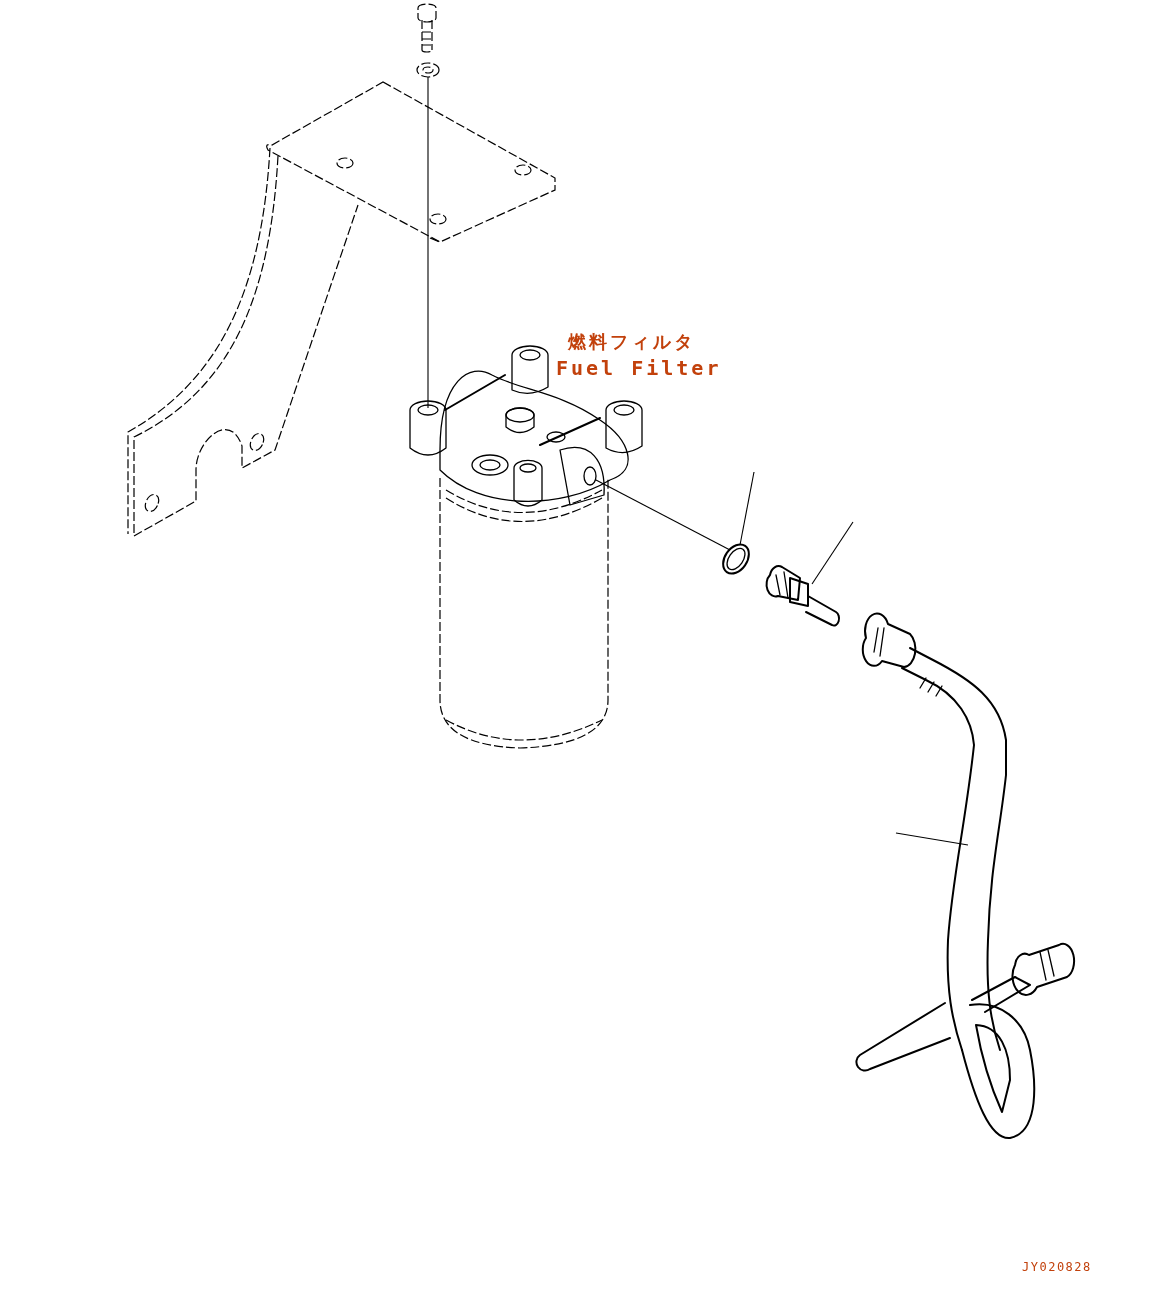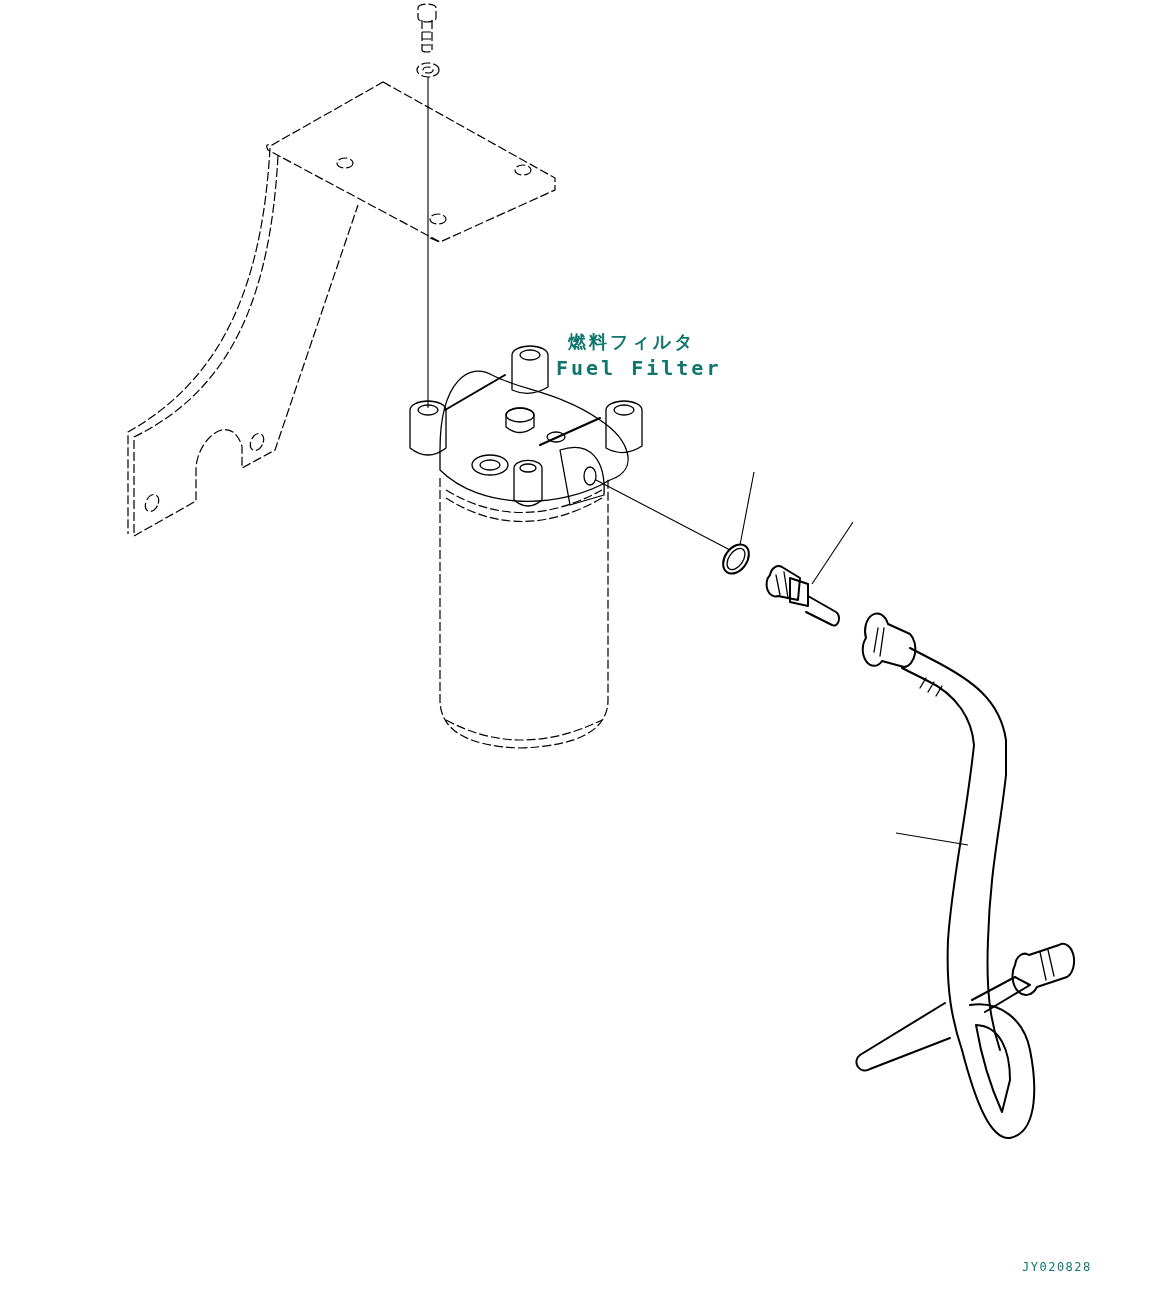--- a/index.html
+++ b/index.html
@@ -2,21 +2,21 @@
 <html><head>
 <meta charset="utf-8">
 <style>
   html,body{margin:0;padding:0;background:#ffffff;}
   body{width:1163px;height:1303px;position:relative;overflow:hidden;font-family:"DejaVu Sans Mono","Liberation Mono",monospace;}
   svg{position:absolute;left:0;top:0;}
   .ln{fill:none;stroke:#000;stroke-width:1.3;stroke-linejoin:round;stroke-linecap:round;}
   .th{fill:none;stroke:#000;stroke-width:2;stroke-linejoin:round;stroke-linecap:round;}
   .ds{fill:none;stroke:#000;stroke-width:1.2;stroke-dasharray:9 3;}
   .lead{fill:none;stroke:#000;stroke-width:1.1;}
-  .label{position:absolute;color:#0f766e;font-size:19px;letter-spacing:2px;line-height:22px;white-space:nowrap;}
+  .label{position:absolute;color:#c2410c;font-size:19px;letter-spacing:2px;line-height:22px;white-space:nowrap;}
   #label-jp{left:568px;top:331px;font-weight:bold;font-size:18px;letter-spacing:3px;}
   #label-en{left:556px;top:357px;font-size:20px;letter-spacing:3px;font-weight:bold;}
   #drawing-no{left:1022px;top:1256px;font-size:12px;letter-spacing:1.5px;}
 </style>
 </head>
 <body>
 
 <svg width="1163" height="1303" viewBox="0 0 1163 1303" xmlns="http://www.w3.org/2000/svg">
 
   <g>

